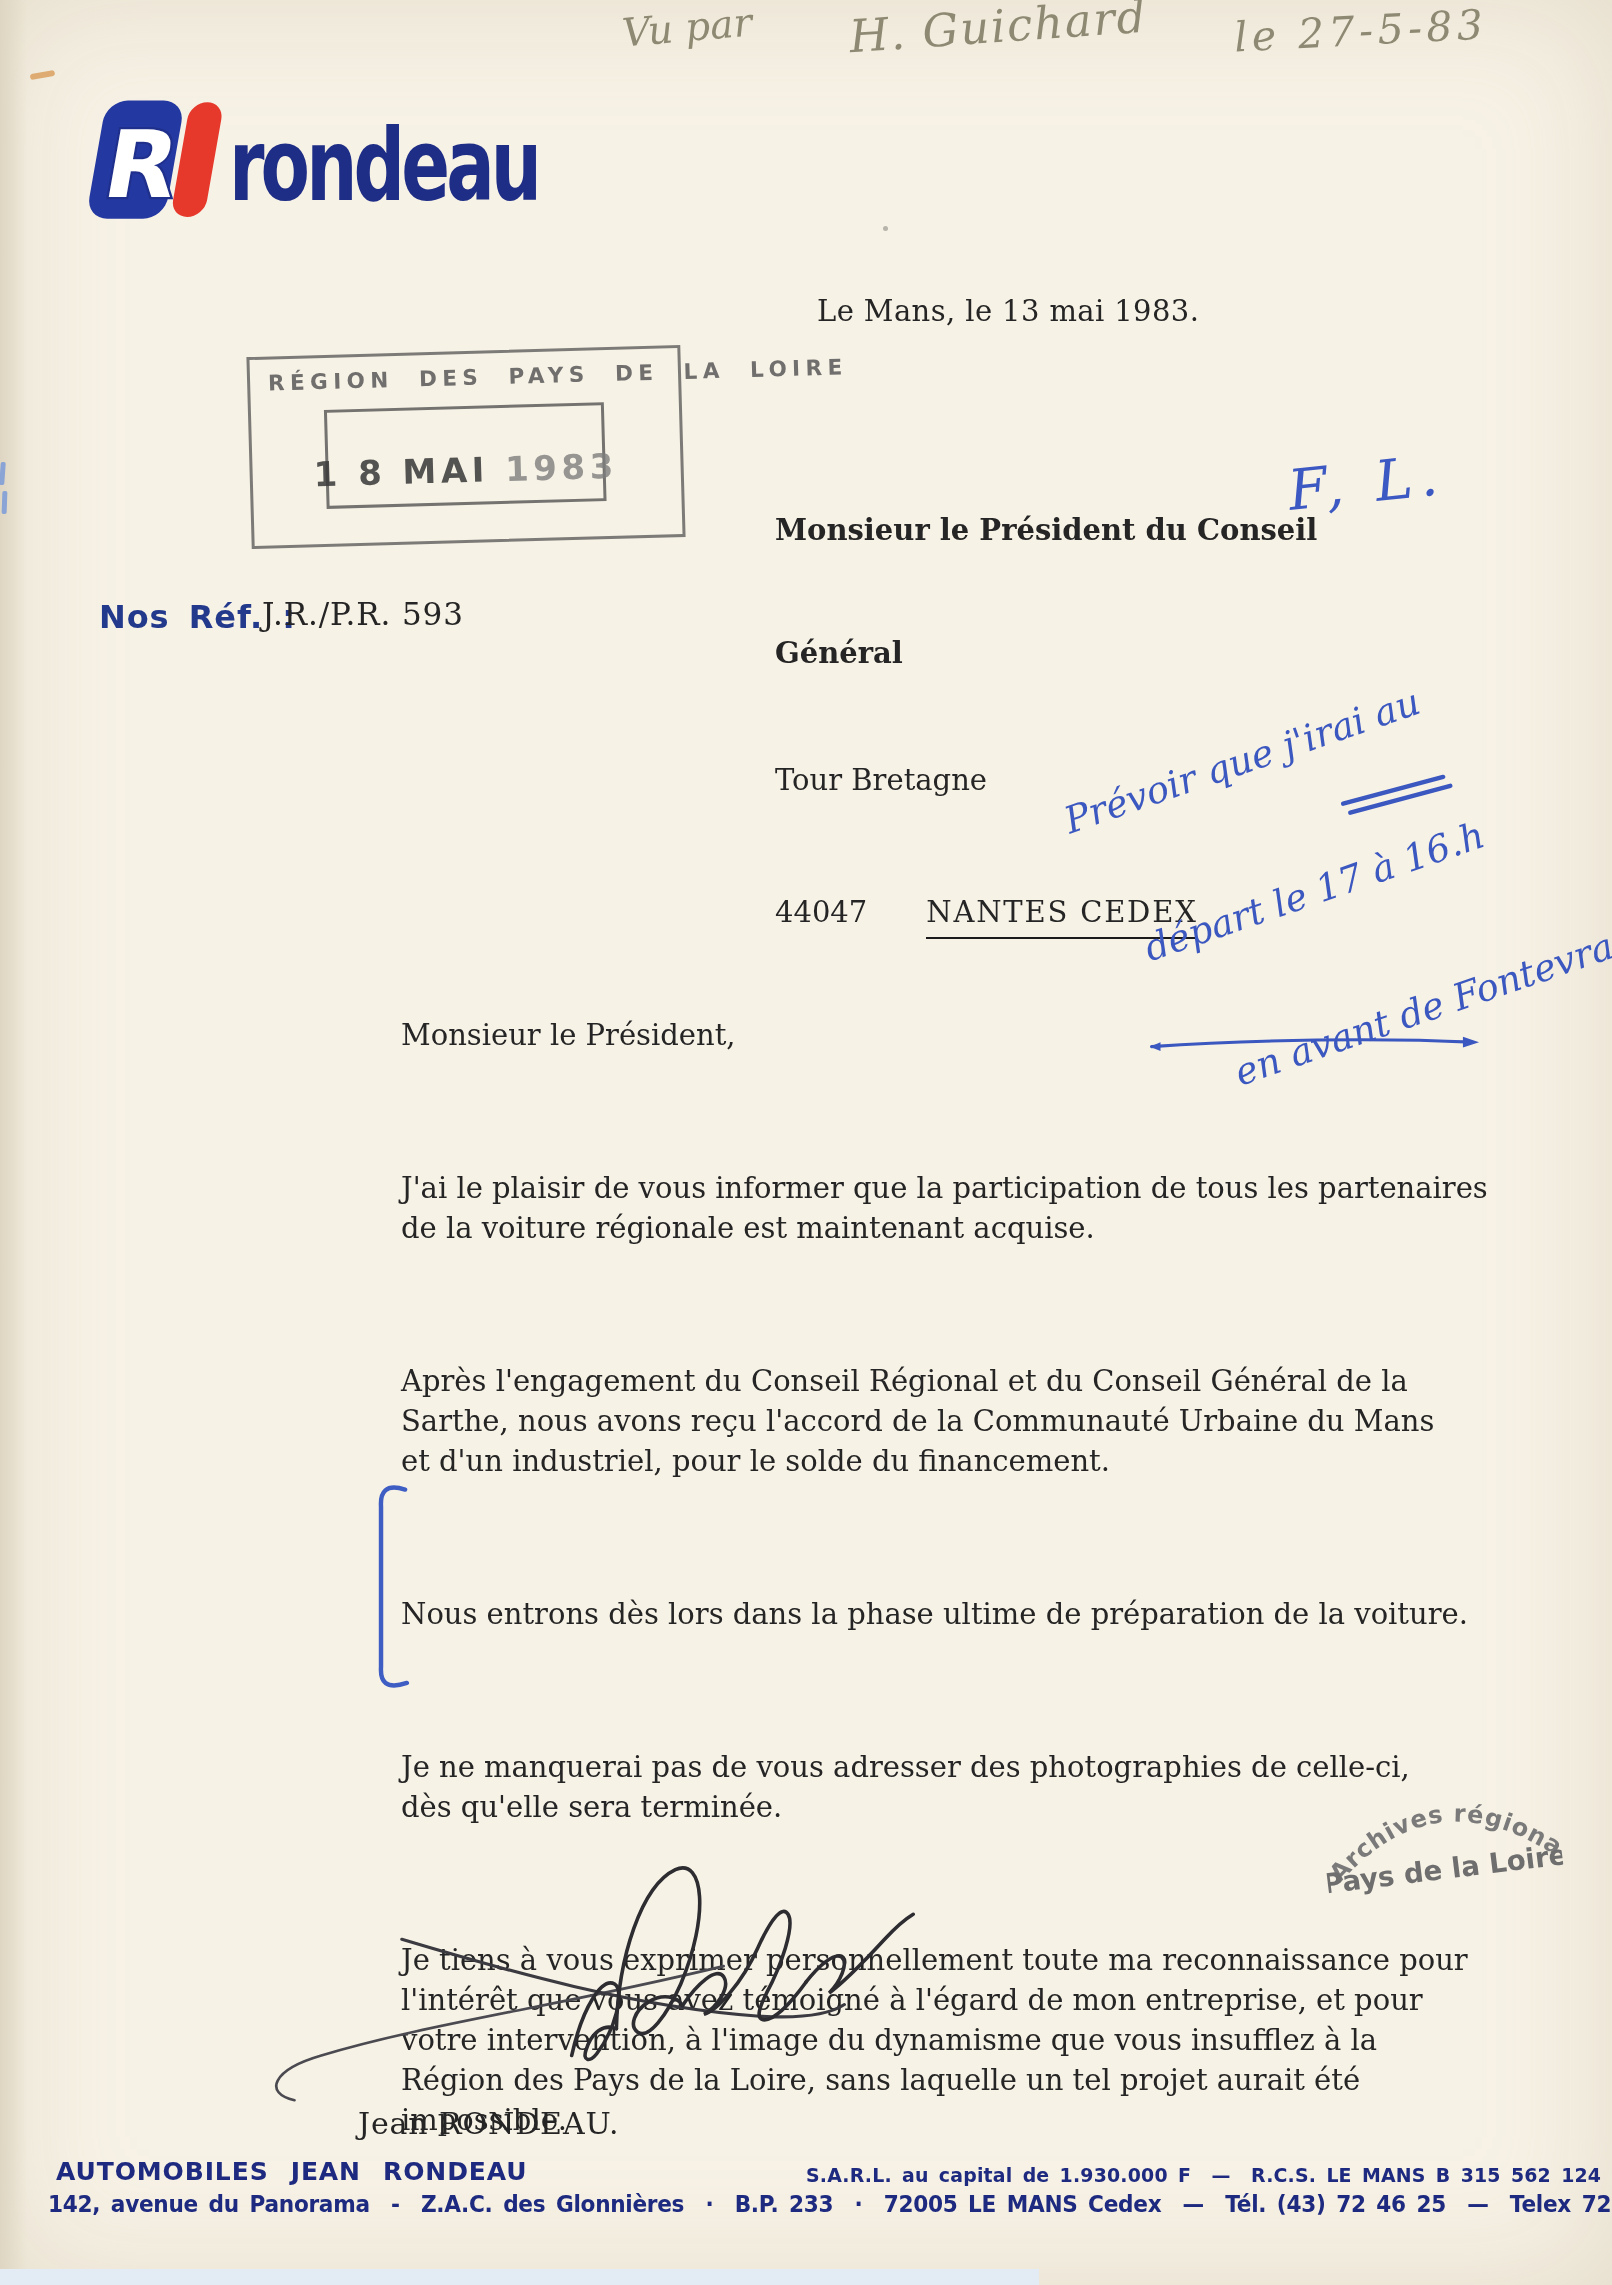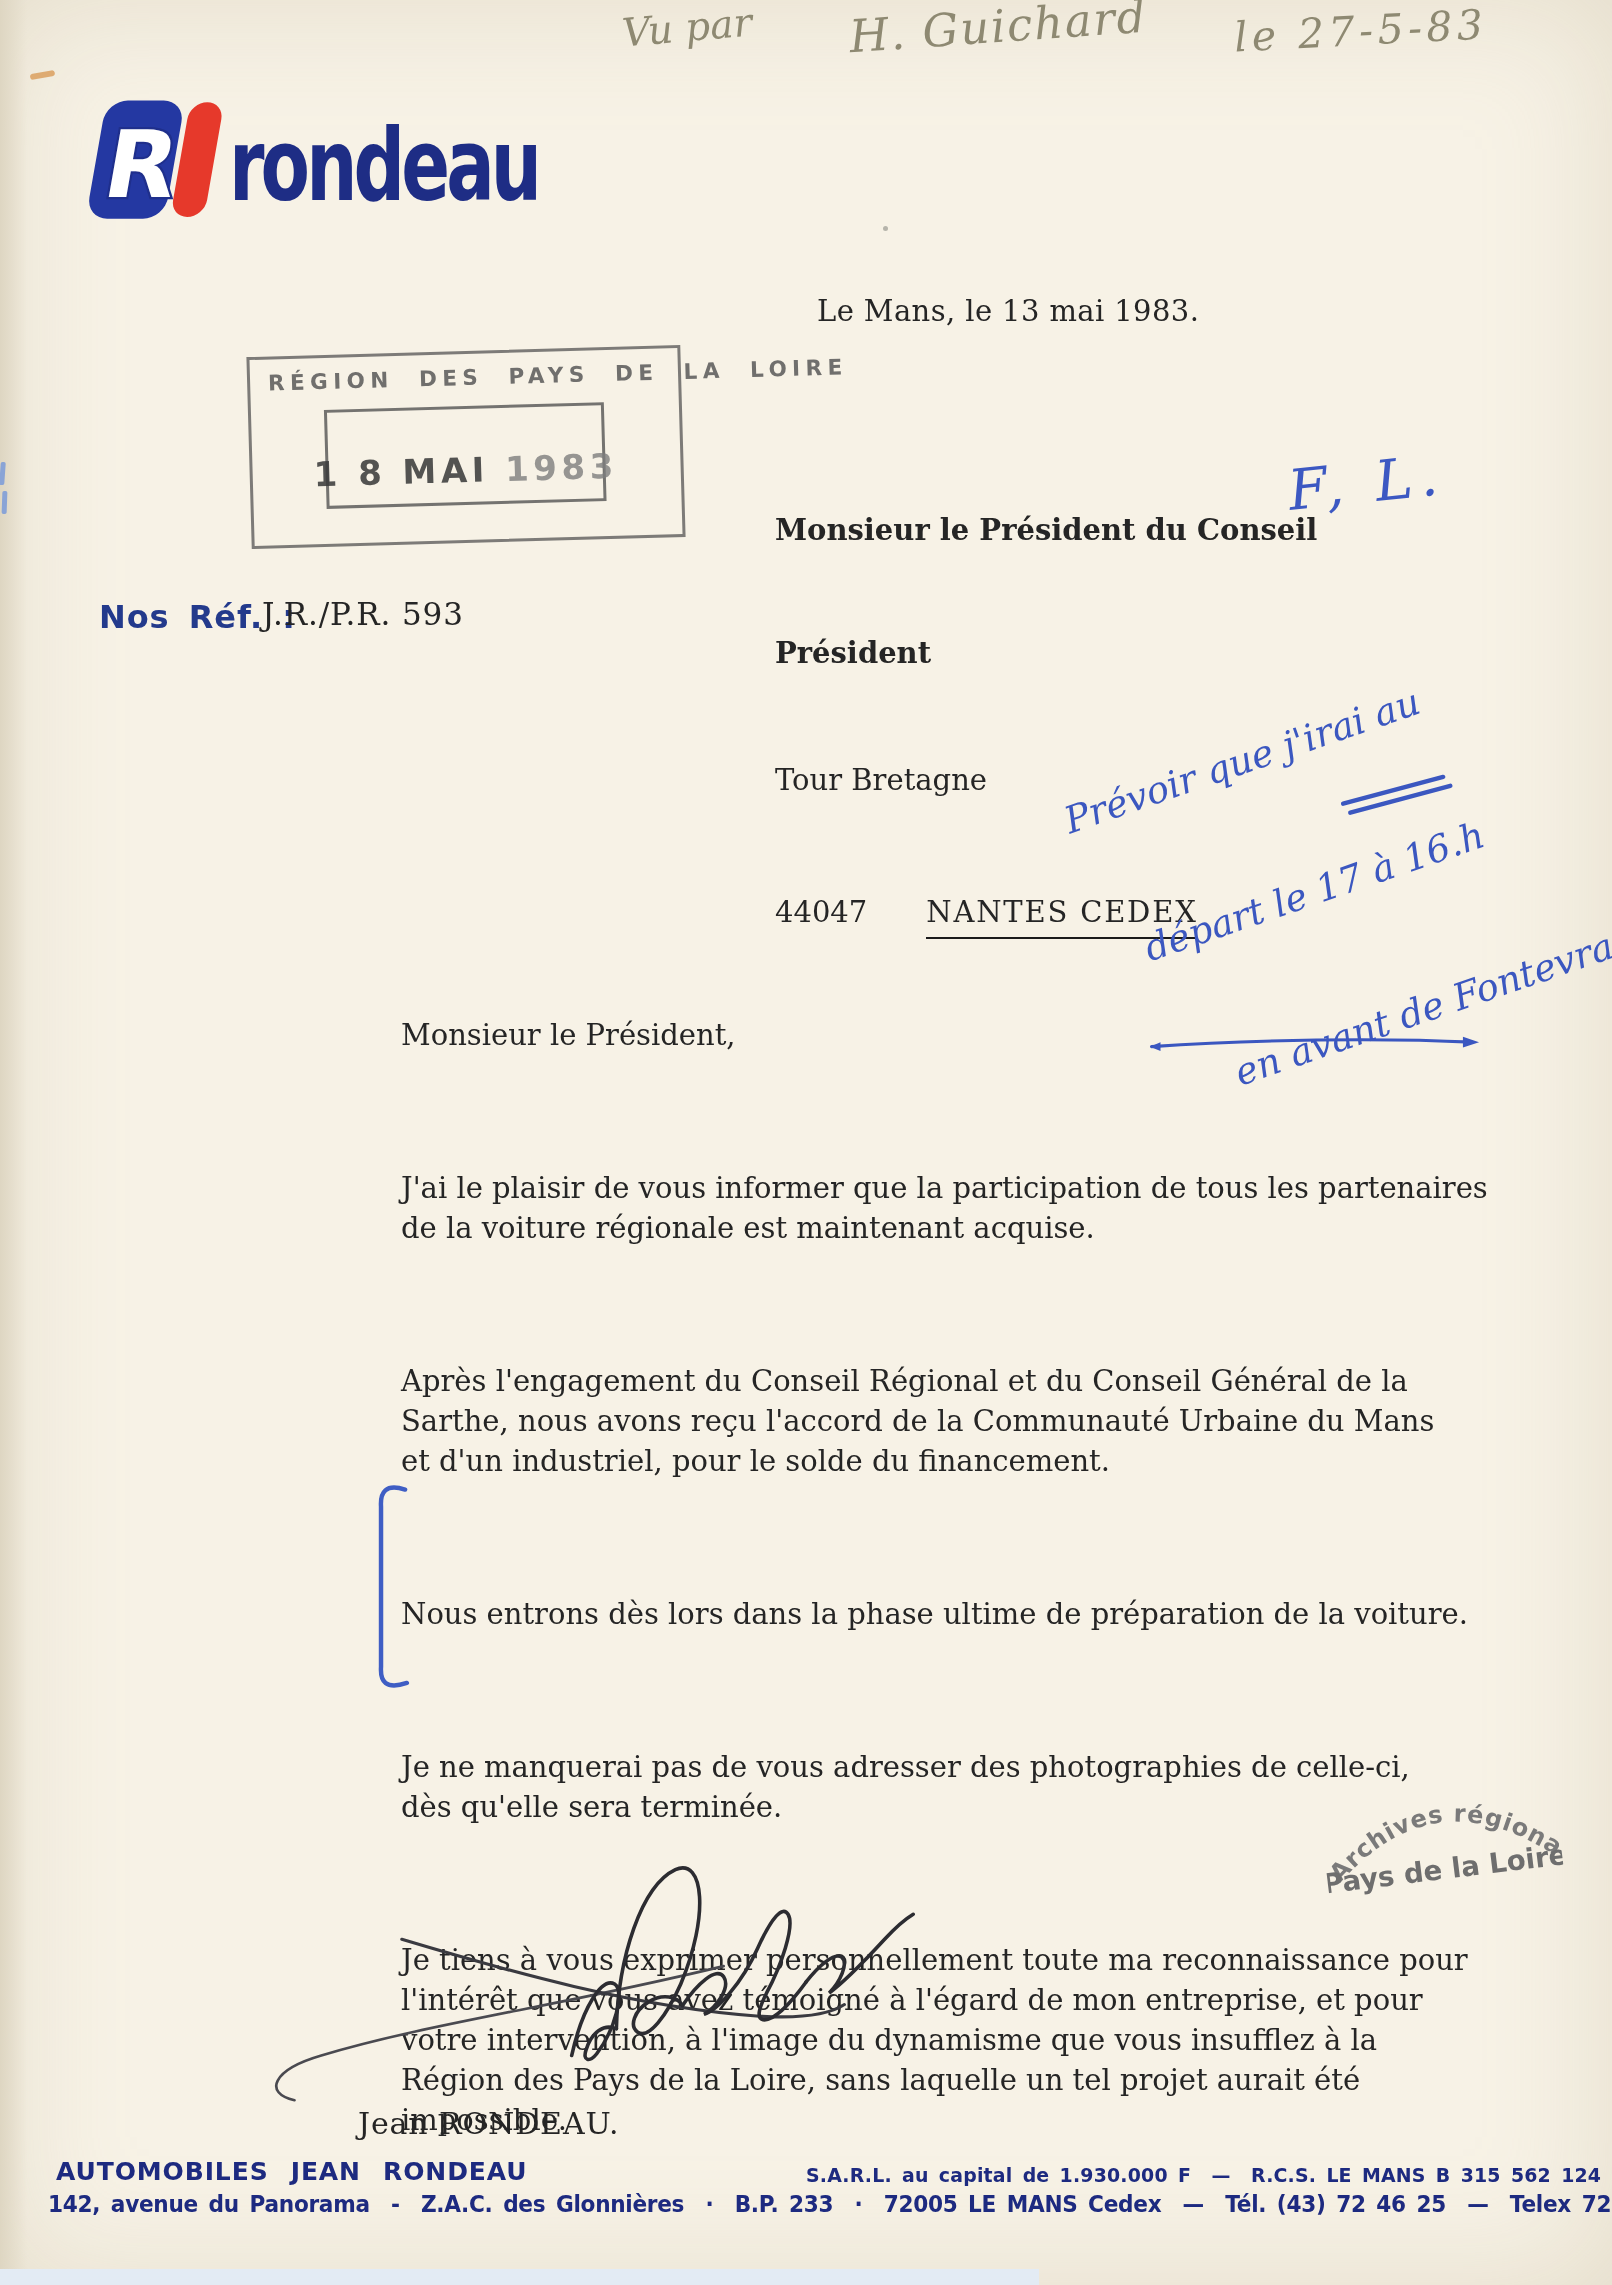--- a/index.html
+++ b/index.html
@@ -97,21 +97,21 @@
 
   <div class="abs stamp">
     <div class="stamp-label">RÉGION DES PAYS DE LA LOIRE</div>
     <div class="stamp-inner">
       <div class="stamp-date"><span>1 8 MAI </span><span class="stamp-year">1983</span></div>
     </div>
   </div>
 
   <div class="abs tw recipient">
     <div class="bold">Monsieur le Président du Conseil</div>
-    <div class="bold">Président</div>
+    <div class="bold">Général</div>
     <div class="addr-line">Tour Bretagne</div>
     <div class="postal-row"><span>44047</span><span class="city">NANTES CEDEX</span></div>
   </div>
 
   <div class="abs ref-label">Nos Réf. :</div>
   <div class="abs tw ref-value">J.R./P.R. 593</div>
 
   <div class="abs initials">F, L.</div>
   <div class="abs bluenote">
     <div>Prévoir que j'irai au</div>

